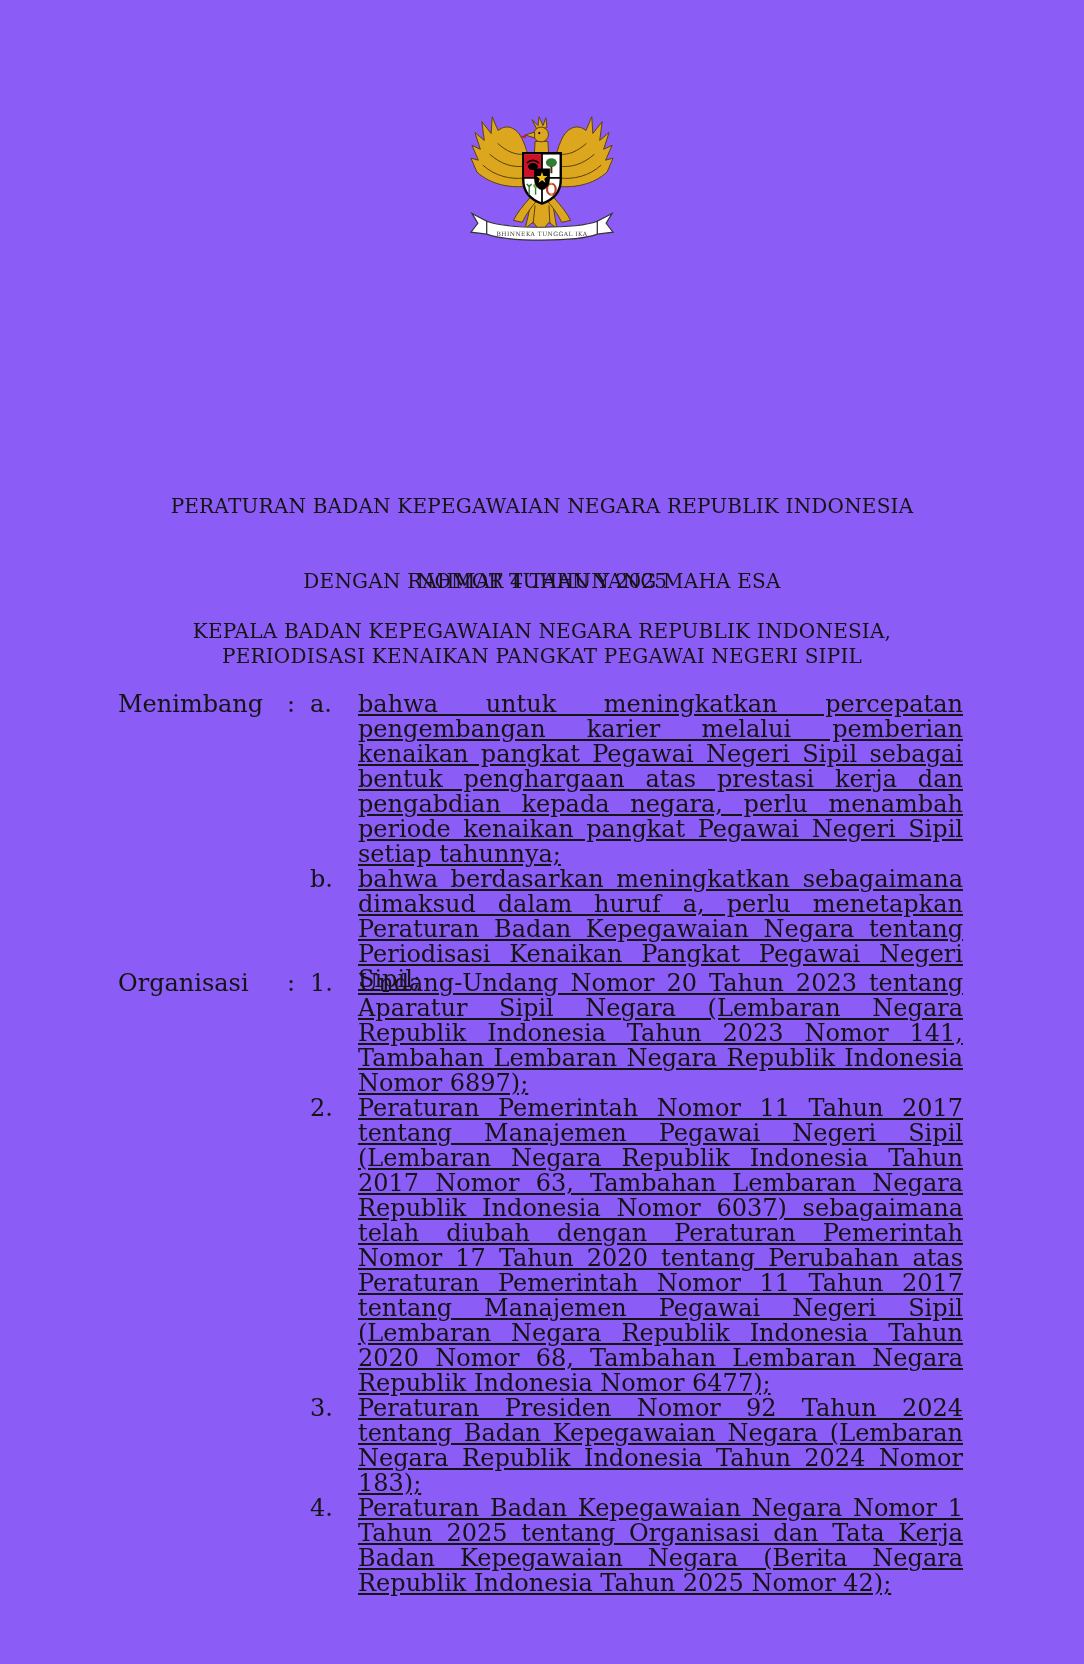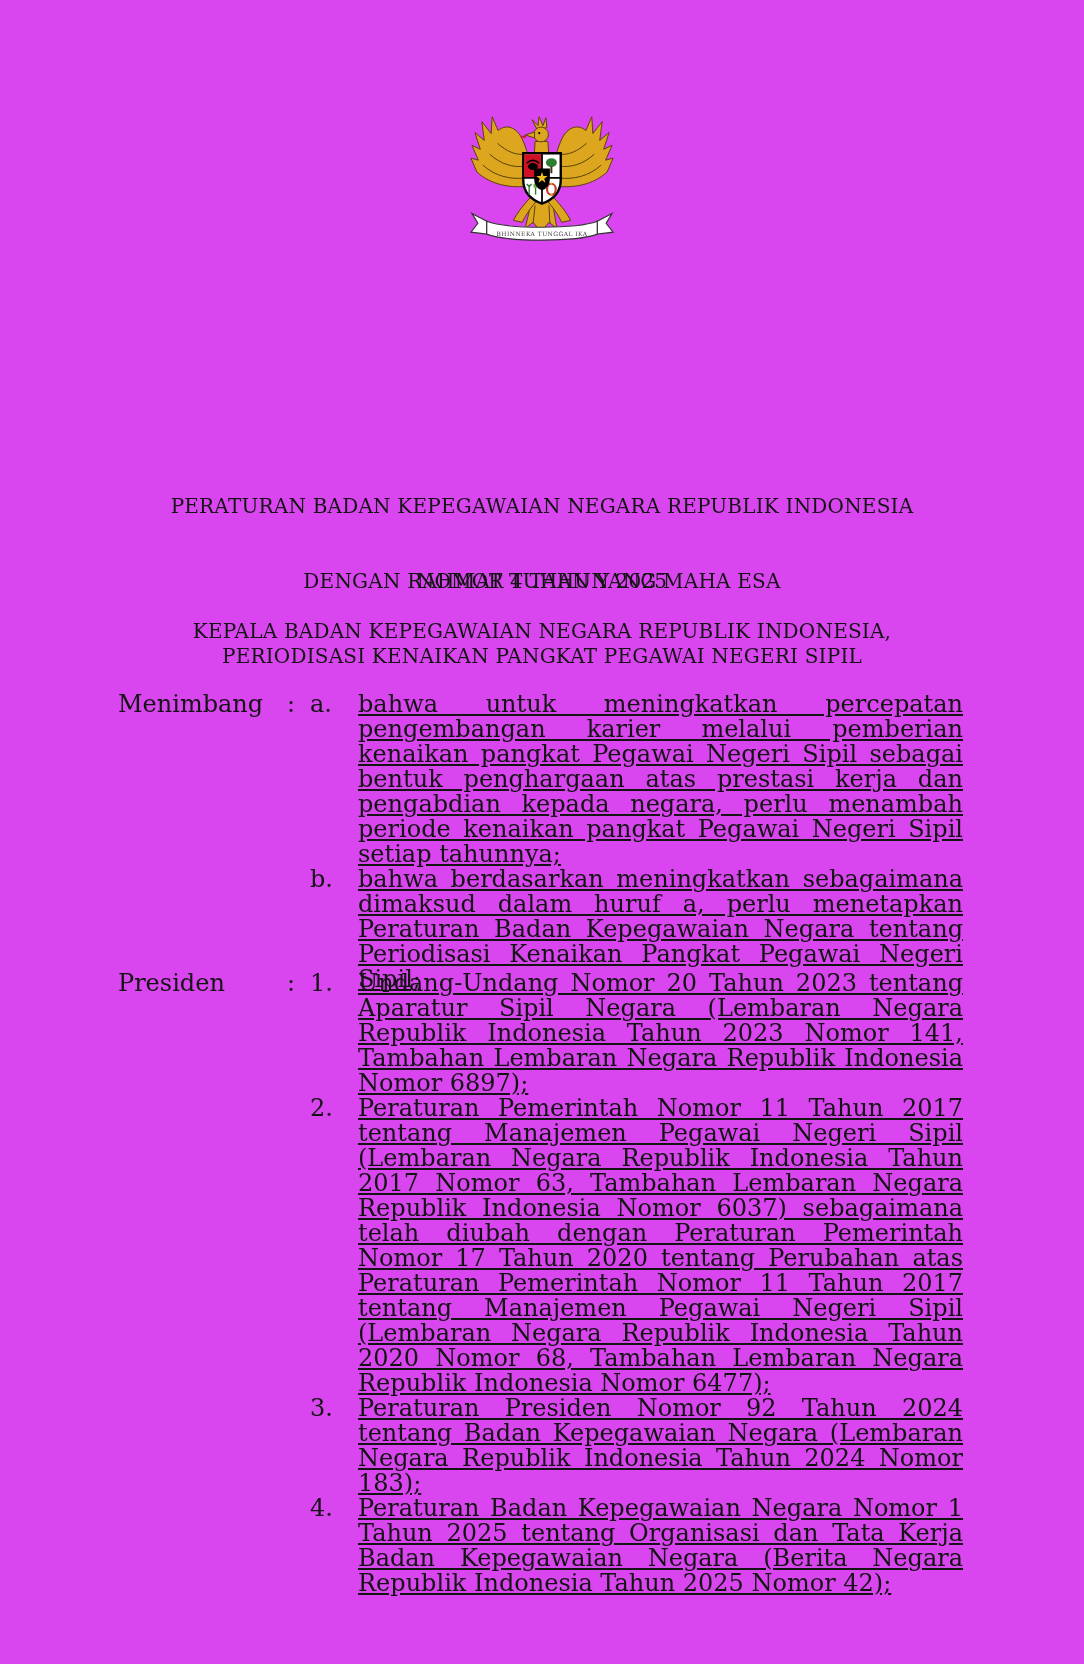--- a/index.html
+++ b/index.html
@@ -1,20 +1,20 @@
 <!DOCTYPE html>
 <html><head>
 <meta charset="utf-8">
 <style>
   html, body { margin: 0; padding: 0; background: #ffffff; }
   .page {
     position: relative;
     width: 1084px;
     height: 1664px;
-    background: #d946ef;
+    background: #8b5cf6;
     font-family: "DejaVu Serif", "Liberation Serif", serif;
     color: #141414;
     overflow: hidden;
   }
   .emblem {
     position: absolute;
     top: 97px;
     left: 50%;
     transform: translateX(-50%);
     width: 158px;
@@ -142,21 +142,21 @@
         <div class="item-text">bahwa untuk meningkatkan percepatan pengembangan karier melalui pemberian kenaikan pangkat Pegawai Negeri Sipil sebagai bentuk penghargaan atas prestasi kerja dan pengabdian kepada negara, perlu menambah periode kenaikan pangkat Pegawai Negeri Sipil setiap tahunnya;</div>
       </div>
       <div class="item">
         <div class="item-marker">b.</div>
         <div class="item-text">bahwa berdasarkan meningkatkan sebagaimana dimaksud dalam huruf a, perlu menetapkan Peraturan Badan Kepegawaian Negara tentang Periodisasi Kenaikan Pangkat Pegawai Negeri Sipil;</div>
       </div>
     </div>
   </div>
 
   <div class="section section-mengingat">
-    <div class="sec-label">Presiden</div>
+    <div class="sec-label">Organisasi</div>
     <div class="sec-colon">:</div>
     <div class="sec-items">
       <div class="item">
         <div class="item-marker">1.</div>
         <div class="item-text">Undang-Undang Nomor 20 Tahun 2023 tentang Aparatur Sipil Negara (Lembaran Negara Republik Indonesia Tahun 2023 Nomor 141, Tambahan Lembaran Negara Republik Indonesia Nomor 6897);</div>
       </div>
       <div class="item">
         <div class="item-marker">2.</div>
         <div class="item-text">Peraturan Pemerintah Nomor 11 Tahun 2017 tentang Manajemen Pegawai Negeri Sipil (Lembaran Negara Republik Indonesia Tahun 2017 Nomor 63, Tambahan Lembaran Negara Republik Indonesia Nomor 6037) sebagaimana telah diubah dengan Peraturan Pemerintah Nomor 17 Tahun 2020 tentang Perubahan atas Peraturan Pemerintah Nomor 11 Tahun 2017 tentang Manajemen Pegawai Negeri Sipil (Lembaran Negara Republik Indonesia Tahun 2020 Nomor 68, Tambahan Lembaran Negara Republik Indonesia Nomor 6477);</div>
       </div>

